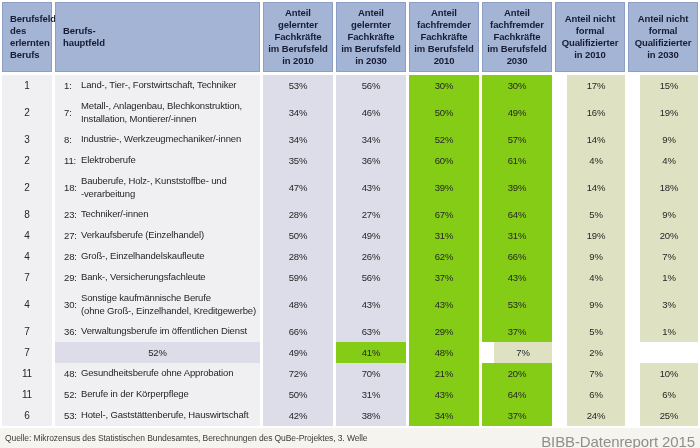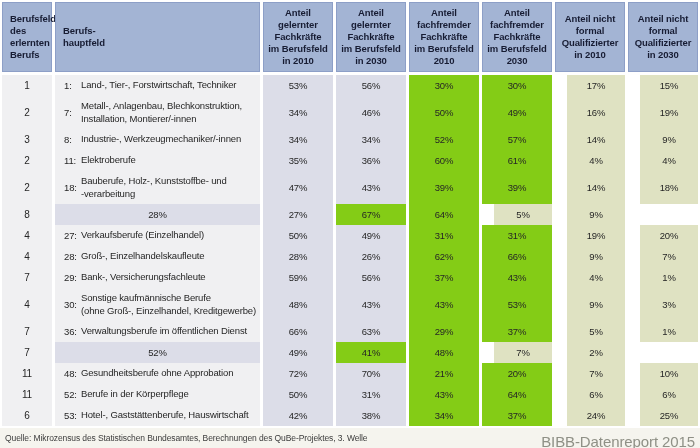--- a/index.html
+++ b/index.html
@@ -152,20 +152,24 @@
           </div>
           <div class="td g1">47%</div>
           <div class="td g1">43%</div>
           <div class="td g2">39%</div>
           <div class="td g2">39%</div>
           <div class="td g3">14%</div>
           <div class="td g3">18%</div>
         </div>
         <div class="row">
           <div class="td c1">8</div>
+          <div class="td c2">
+            <span class="nr">23:</span>
+            <span class="beruf">Techniker/-innen</span>
+          </div>
           <div class="td g1">28%</div>
           <div class="td g1">27%</div>
           <div class="td g2">67%</div>
           <div class="td g2">64%</div>
           <div class="td g3">5%</div>
           <div class="td g3">9%</div>
         </div>
         <div class="row">
           <div class="td c1">4</div>
           <div class="td c2">

